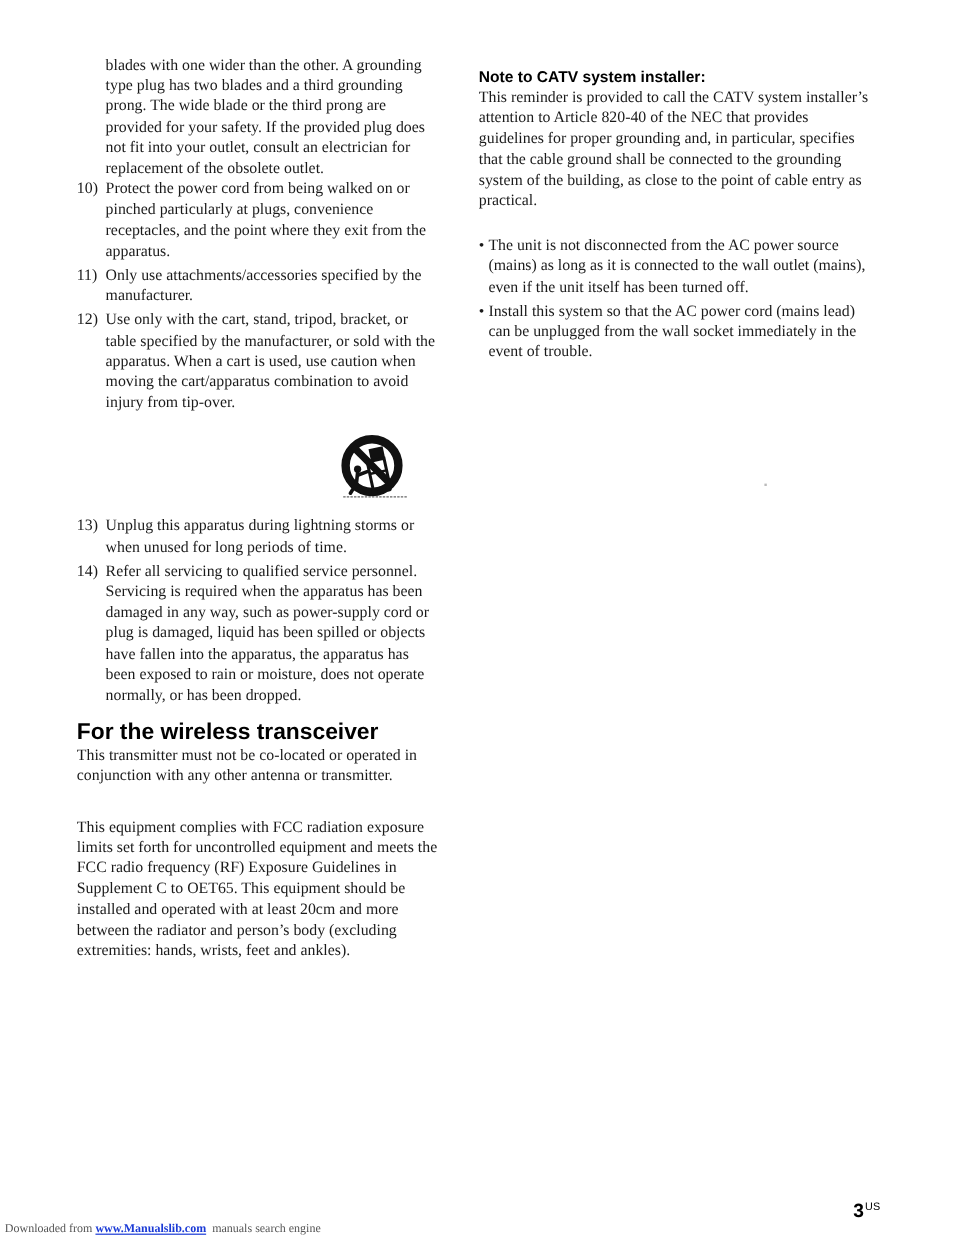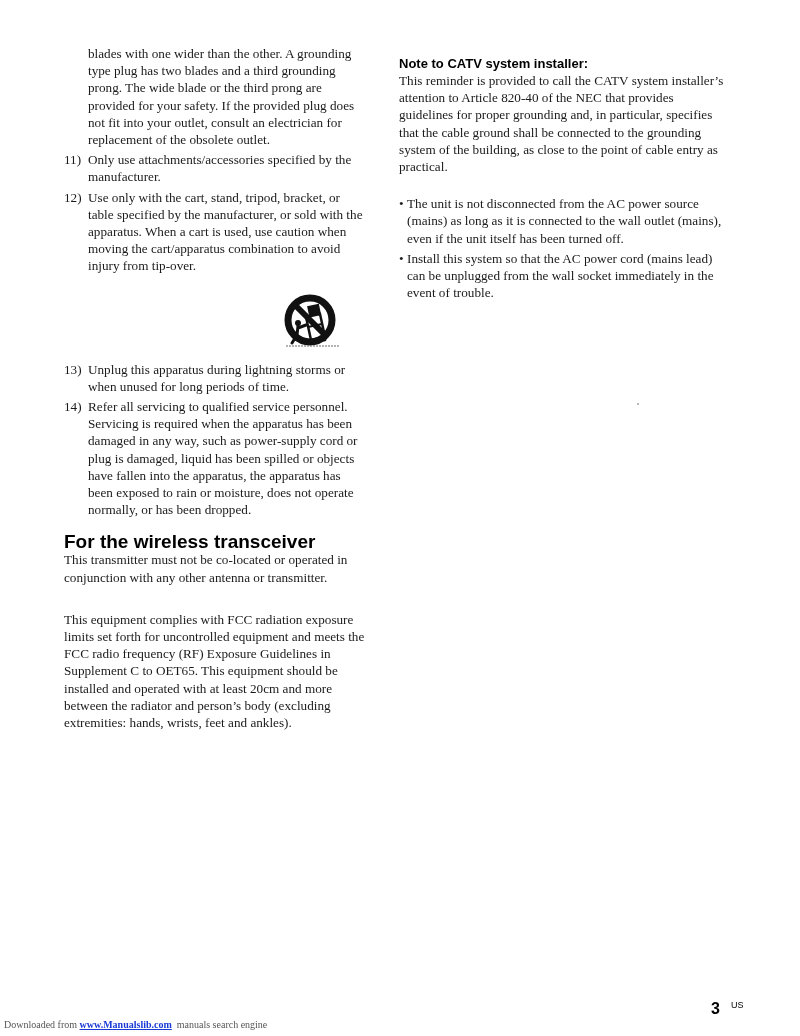--- a/index.html
+++ b/index.html
@@ -87,37 +87,41 @@
       top: 1000px;
       font-family: "Liberation Sans", "DejaVu Sans", sans-serif;
       font-weight: bold;
       font-size: 16px;
       color: #000;
     }
     .page-number sup {
       font-size: 9px;
       font-weight: normal;
       vertical-align: 6px;
-      margin-left: 11px;
+      margin-left: 1px;
     }
     .speck {
       position: absolute;
       left: 637px;
       top: 403px;
       width: 2px;
       height: 2px;
       background: #bbb;
     }
   </style>
 </head>
 <body>
 
 <div class="col col-left">
   <p class="para-cont">blades with one wider than the other. A grounding type plug has two blades and a third grounding prong. The wide blade or the third prong are provided for your safety. If the provided plug does not fit into your outlet, consult an electrician for replacement of the obsolete outlet.</p>
 
+  <div class="num-item">
+    <span class="num">10)</span>
+    <span>Protect the power cord from being walked on or pinched particularly at plugs, convenience receptacles, and the point where they exit from the apparatus.</span>
+  </div>
   <div class="gap-sm"></div>
   <div class="num-item">
     <span class="num">11)</span>
     <span>Only use attachments/accessories specified by the manufacturer.</span>
   </div>
   <div class="gap-sm"></div>
   <div class="num-item">
     <span class="num">12)</span>
     <span>Use only with the cart, stand, tripod, bracket, or table specified by the manufacturer, or sold with the apparatus. When a cart is used, use caution when moving the cart/apparatus combination to avoid injury from tip-over.</span>
   </div>

